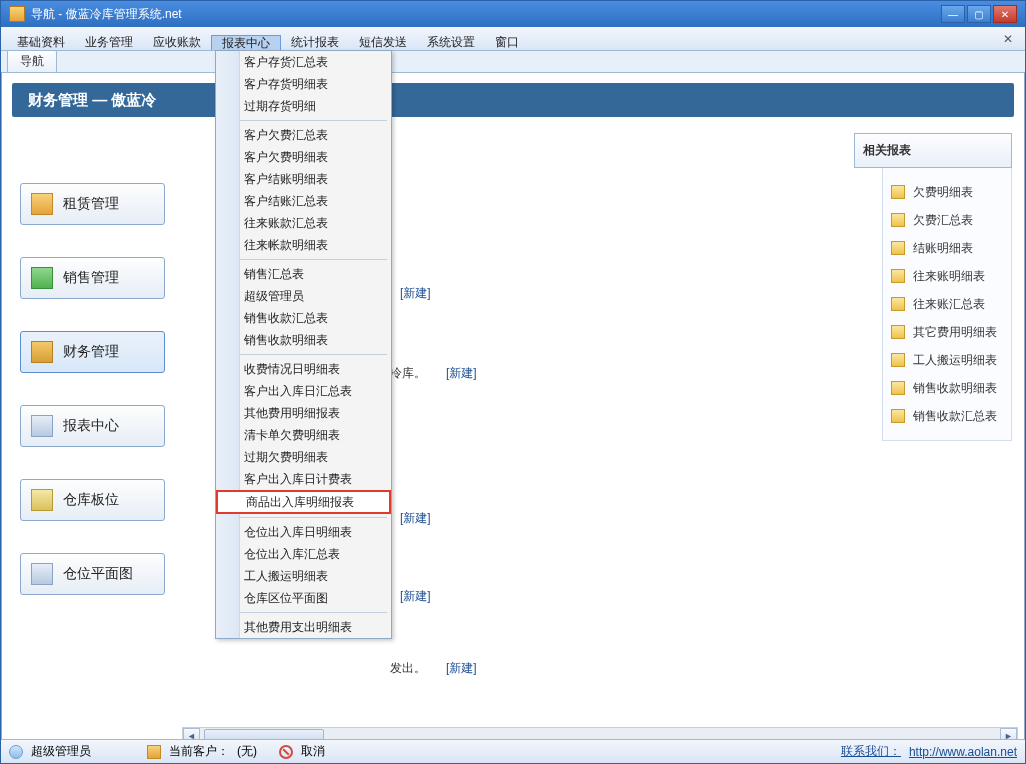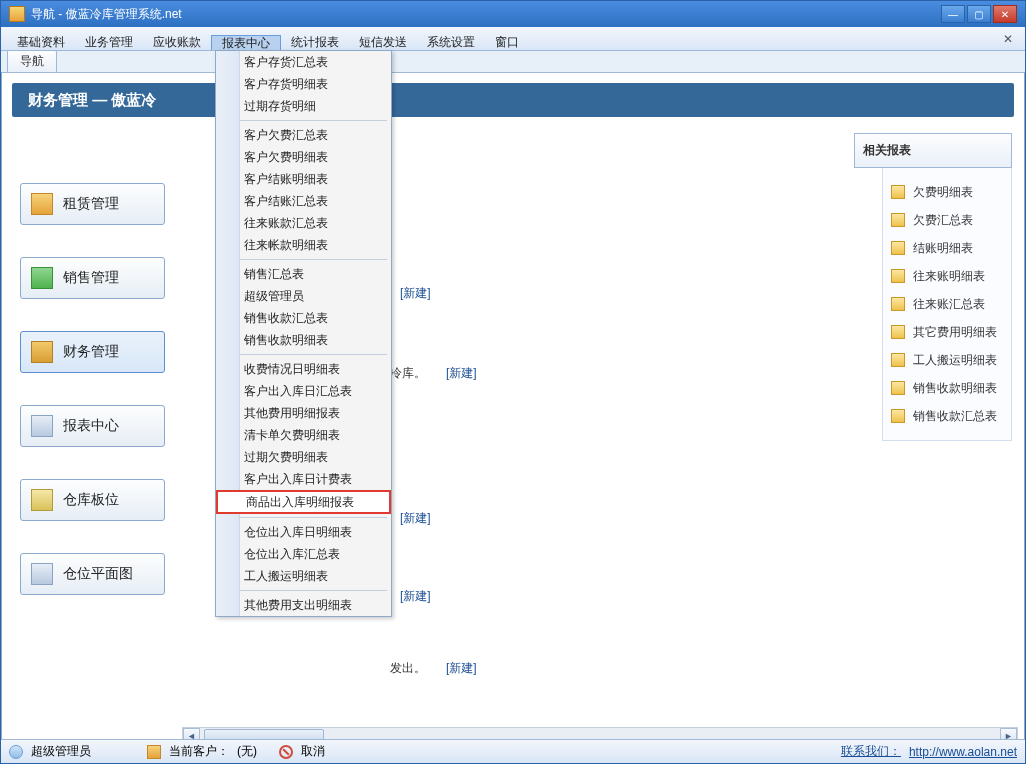--- a/index.html
+++ b/index.html
@@ -238,20 +238,21 @@
       <div class="ditem">客户出入库日汇总表</div>
       <div class="ditem">其他费用明细报表</div>
       <div class="ditem">清卡单欠费明细表</div>
       <div class="ditem">过期欠费明细表</div>
       <div class="ditem">客户出入库日计费表</div>
       <div class="ditem highlight">商品出入库明细报表</div>
       <div class="sep"></div>
       <div class="ditem">仓位出入库日明细表</div>
       <div class="ditem">仓位出入库汇总表</div>
       <div class="ditem">工人搬运明细表</div>
+      <div class="ditem">仓库区位平面图</div>
       <div class="sep"></div>
       <div class="ditem">其他费用支出明细表</div>
     </div>
 
   <div class="statusbar">
     <div class="sb-ico sb-user"></div>
     <span>超级管理员</span>
     <span style="width:40px;"></span>
     <div class="sb-ico sb-cust"></div>
     <span>当前客户：</span>

